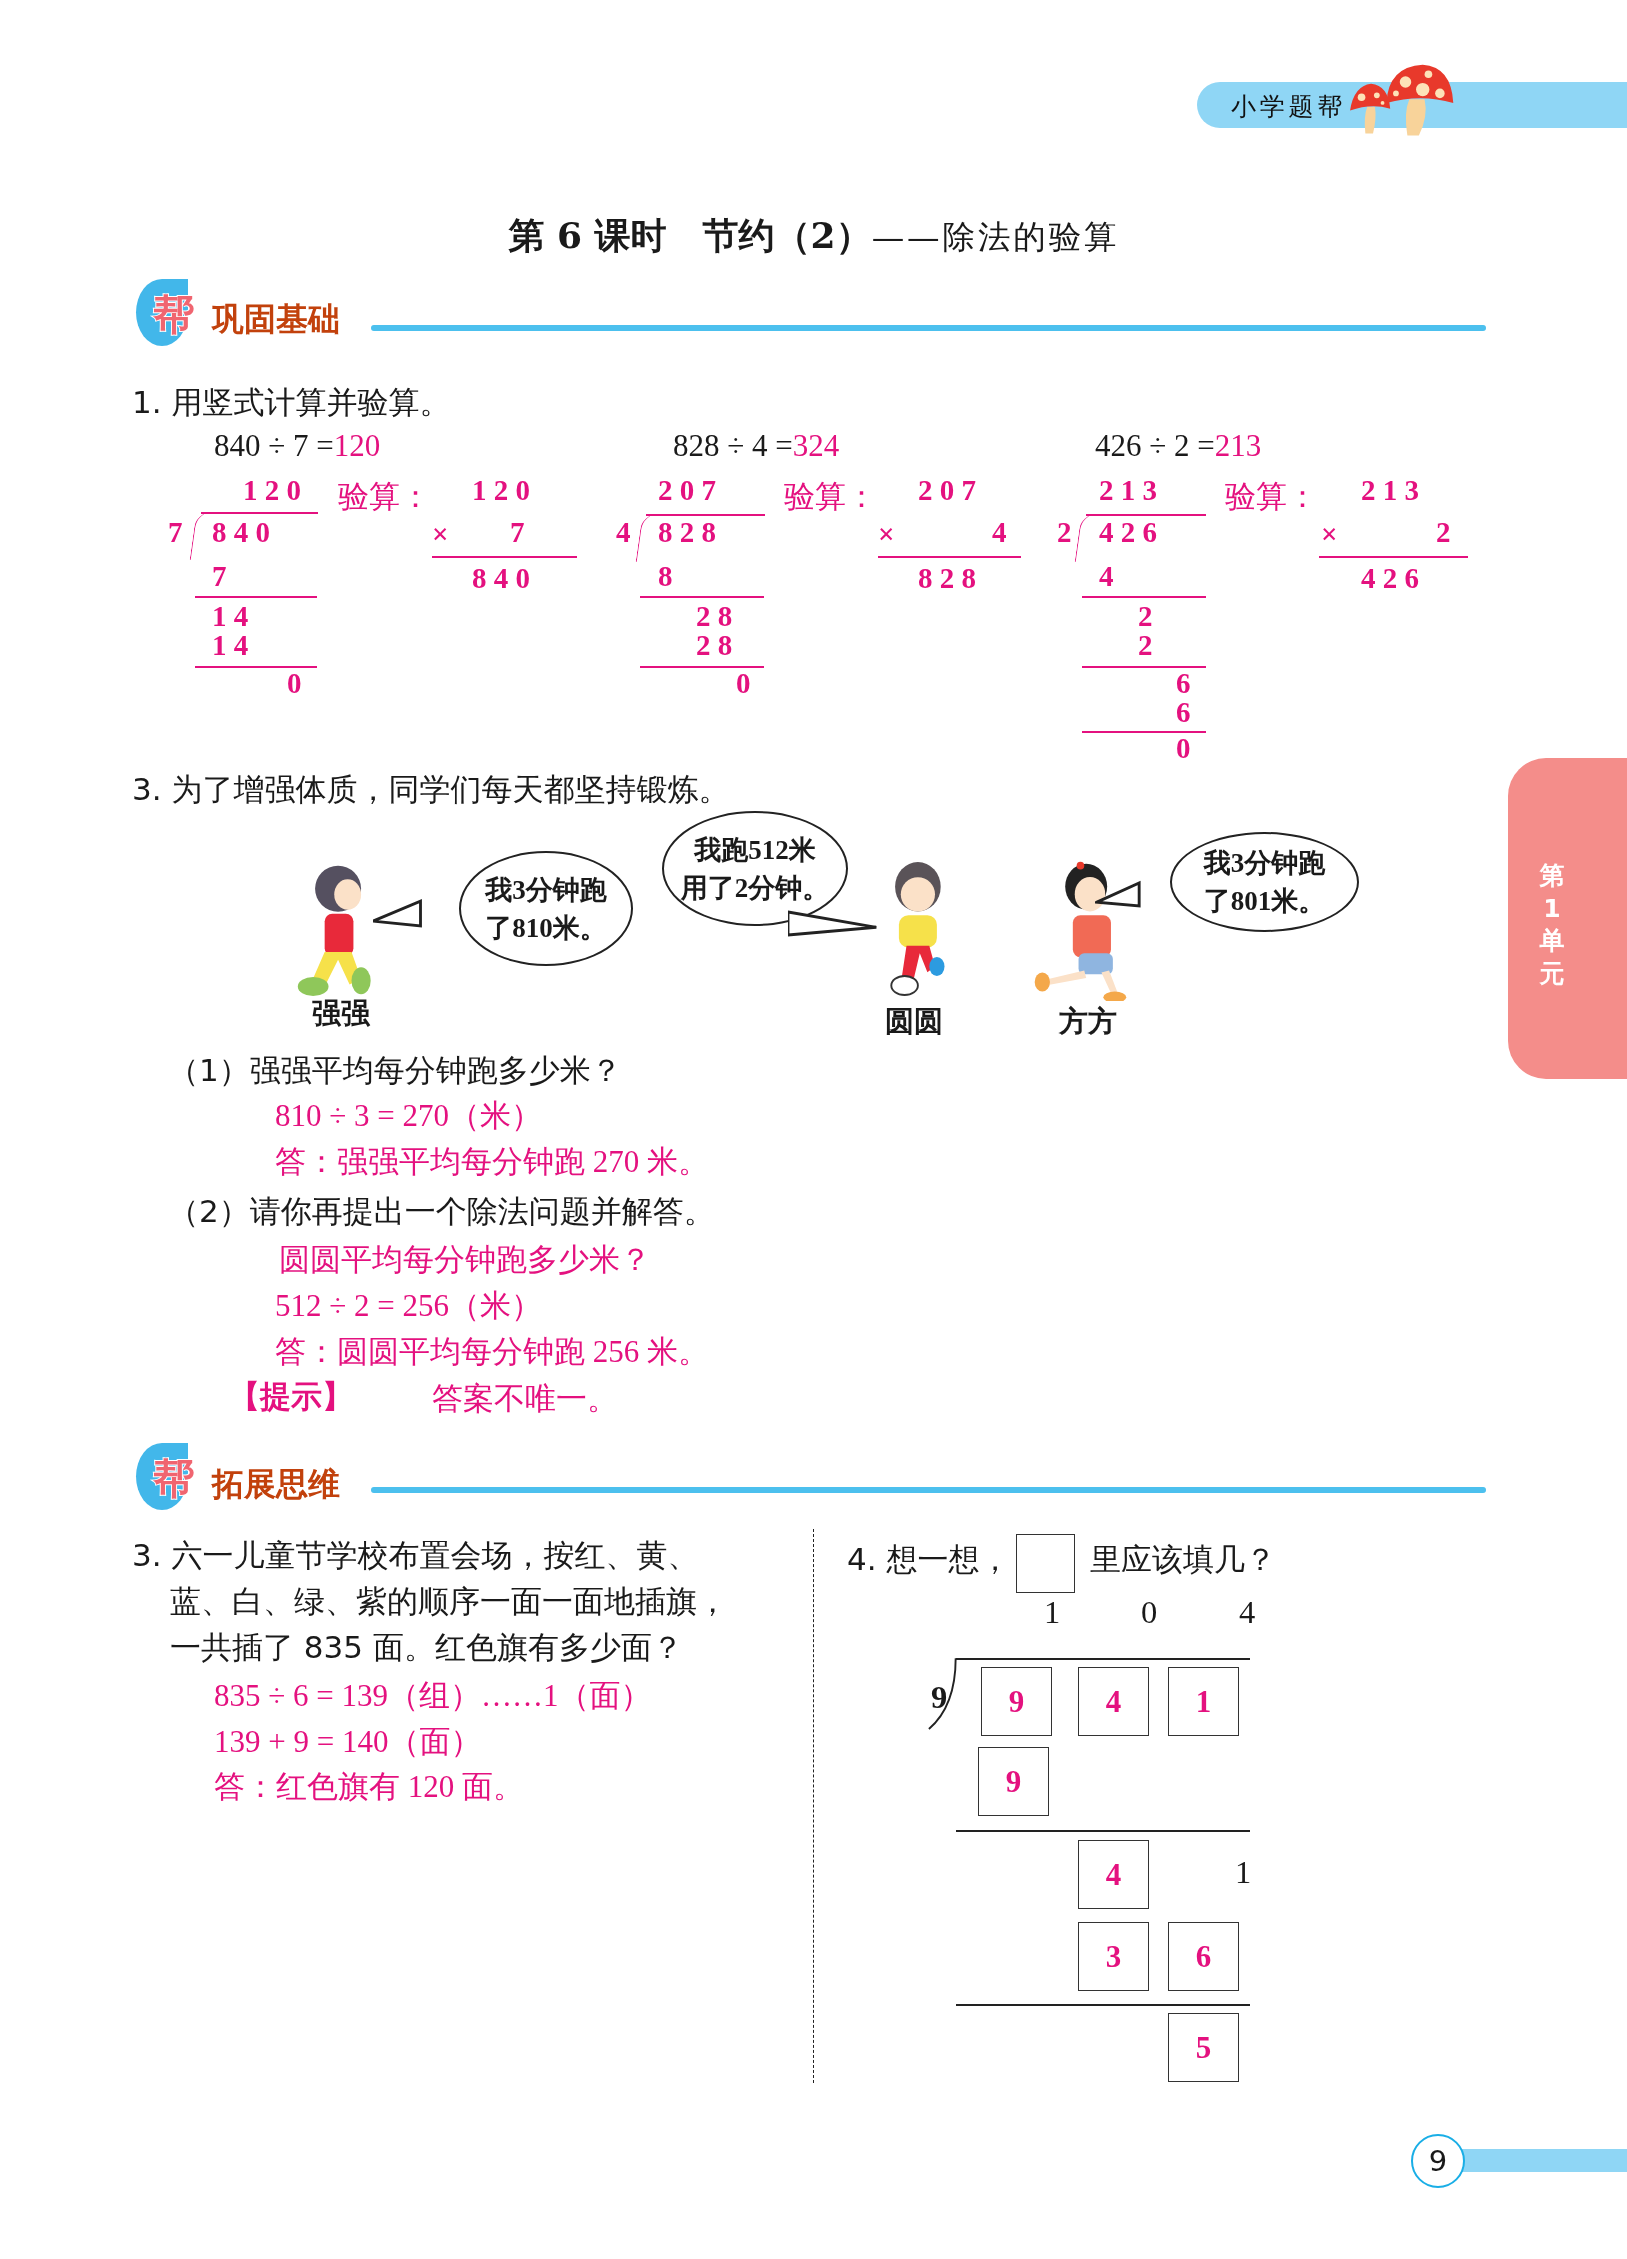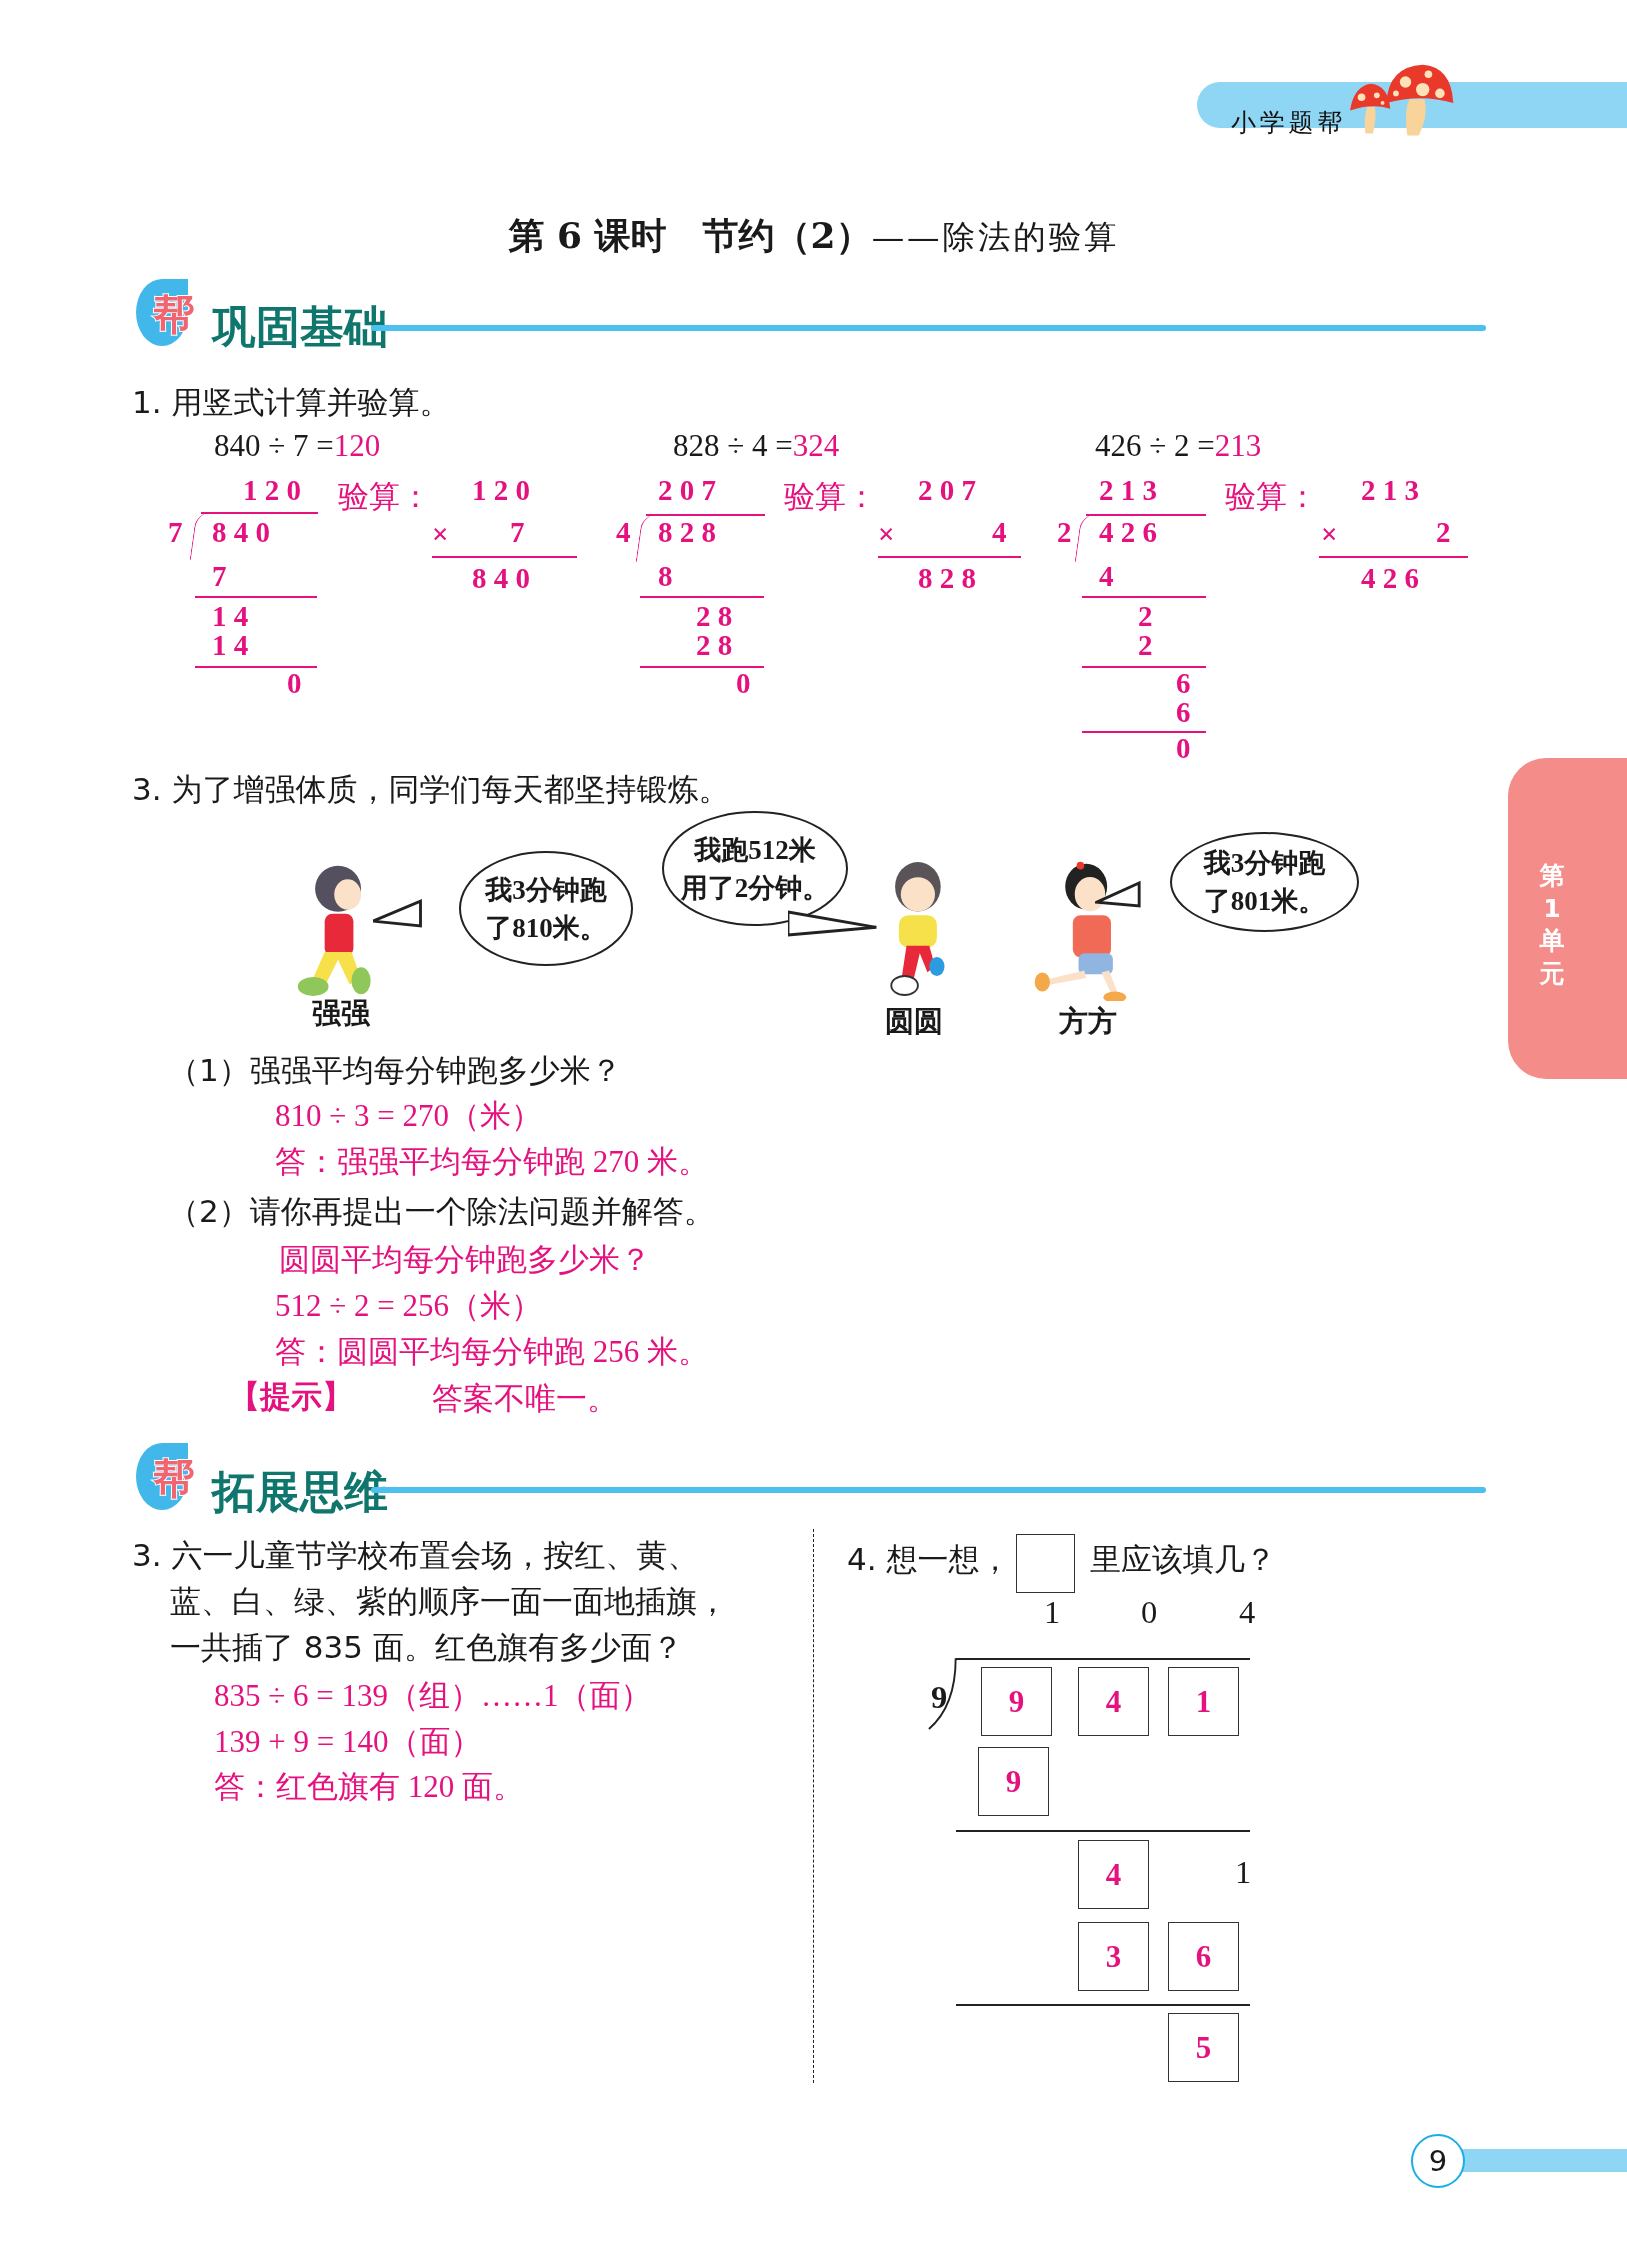--- a/index.html
+++ b/index.html
@@ -7,29 +7,29 @@
     width:1628px; height:2260px; position:relative; background:#ffffff; overflow:hidden;
     font-family: "DejaVu Serif", "Liberation Serif", serif; color:#1a1a1a;
   }
   .abs { position:absolute; }
   .pink { color:#e4117f; }
   .sans { font-family: "DejaVu Sans", "Liberation Sans", sans-serif; }
   .serif { font-family: "Liberation Serif", "DejaVu Serif", serif; margin-left: 44px; }
 
   
   .brand-bar { left:1197px; top:82px; width:431px; height:46px; background:#8fd6f5; border-radius:23px 0 0 23px; }
-  .brand-text { left:1231px; top:90px; font-size:25px; letter-spacing:3.8px; color:#111;margin-top:16px; }
+  .brand-text { left:1231px; top:90px; font-size:25px; letter-spacing:3.8px; color:#111; }
 
   .title { left:0; width:1628px; top:212px; text-align:center; font-size:36px; font-weight:bold; }
   .title .sub { font-weight:normal; font-size:32.5px; letter-spacing:2.9px; }
 
   
   .sec-badge { width:52px; height:67px; border-radius:50% 0 50% 50%; background:#42b7ea; }
   .sec-bang { font-size:42px; font-weight:bold; color:#f06570; font-family:"DejaVu Sans", sans-serif; -webkit-text-stroke:1.9px #fff; paint-order:stroke fill; }
-  .sec-label { font-size:44px; font-weight:bold; color:#0f766e; font-family:Liberation Sans, sans-serif; }
+  .sec-label { font-size:32px; font-weight:bold; color:#c2410c; font-family:Liberation Sans, sans-serif; }
   .sec-line { height:5.7px; background:#4cc0ee; border-radius:2.9px; }
 
   .q { font-size:31px; font-family:"DejaVu Sans", sans-serif; }
   .eq { font-size:31px; }
 
   
   .digits { font-weight:bold; font-size:29px; letter-spacing:0; font-family:"Liberation Serif", "DejaVu Serif", serif; color:#e4117f; white-space:pre; }
   .hline { height:1.9px; background:#e4117f; }
   .hline-black { height:1.9px; background:#222; }
   .bracket { width:15.3px; height:48px; border-left:1.9px solid #e4117f; border-radius:15.3px 0 0 0; transform:skewX(-8deg); }

